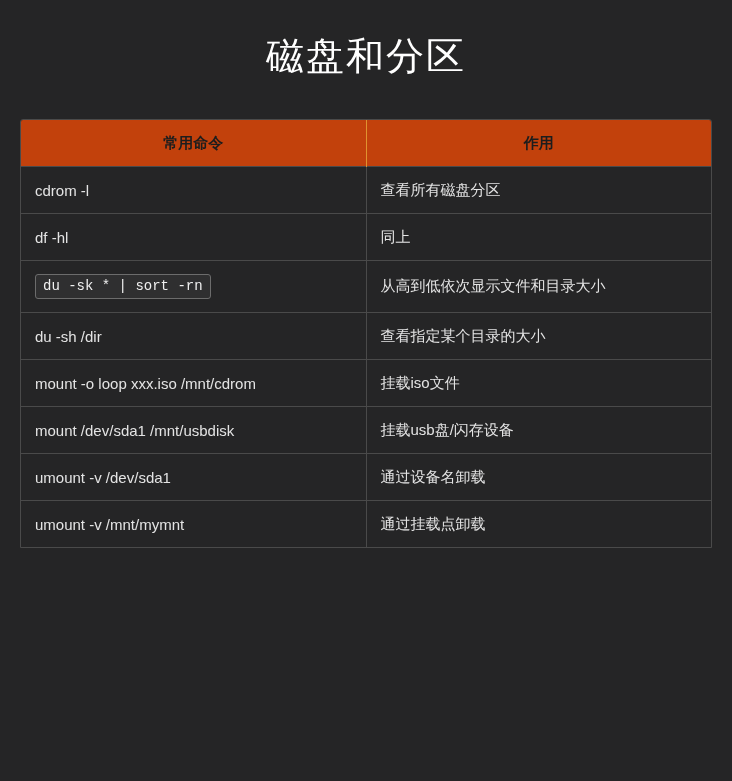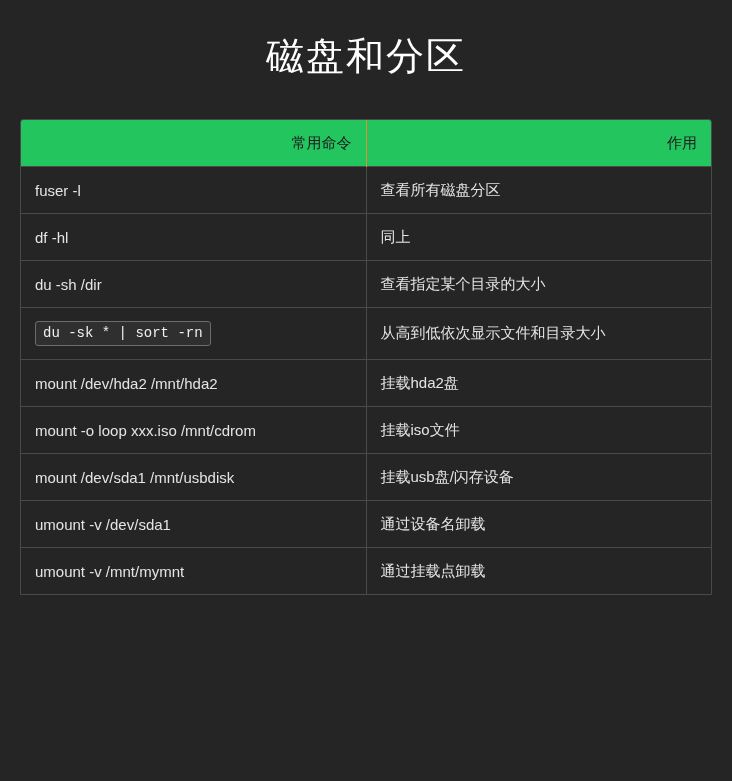--- a/index.html
+++ b/index.html
@@ -37,25 +37,25 @@
     border: 1px solid #4a4a4a;
     border-radius: 3px 3px 0 0;
     overflow: hidden;
   }
   table.cmd-table {
     width: 100%;
     border-collapse: collapse;
     table-layout: fixed;
   }
   table.cmd-table th {
-    background: #22c55e;
+    background: #c2410c;
     color: #1d1d1d;
     font-size: 15px;
-    font-weight: normal;
-    text-align: right;
+    font-weight: bold;
+    text-align: center;
     padding: 13px 14px;
     border-right: 1px solid #e0922f;
     height: 20px;
   }
   table.cmd-table th:last-child {
     border-right: none;
   }
   table.cmd-table td {
     font-size: 15px;
     color: #e4e4e4;
@@ -97,38 +97,34 @@
         <col class="c2">
       </colgroup>
       <thead>
         <tr>
           <th>常用命令</th>
           <th>作用</th>
         </tr>
       </thead>
       <tbody id="table-body">
           <tr>
-            <td>fuser -l</td>
+            <td>cdrom -l</td>
             <td>查看所有磁盘分区</td>
           </tr>
           <tr>
             <td>df -hl</td>
             <td>同上</td>
           </tr>
           <tr>
-            <td>du -sh /dir</td>
-            <td>查看指定某个目录的大小</td>
-          </tr>
-          <tr>
             <td><span class="code-chip">du -sk * | sort -rn</span></td>
             <td>从高到低依次显示文件和目录大小</td>
           </tr>
           <tr>
-            <td>mount /dev/hda2 /mnt/hda2</td>
-            <td>挂载hda2盘</td>
+            <td>du -sh /dir</td>
+            <td>查看指定某个目录的大小</td>
           </tr>
           <tr>
             <td>mount -o loop xxx.iso /mnt/cdrom</td>
             <td>挂载iso文件</td>
           </tr>
           <tr>
             <td>mount /dev/sda1 /mnt/usbdisk</td>
             <td>挂载usb盘/闪存设备</td>
           </tr>
           <tr>

